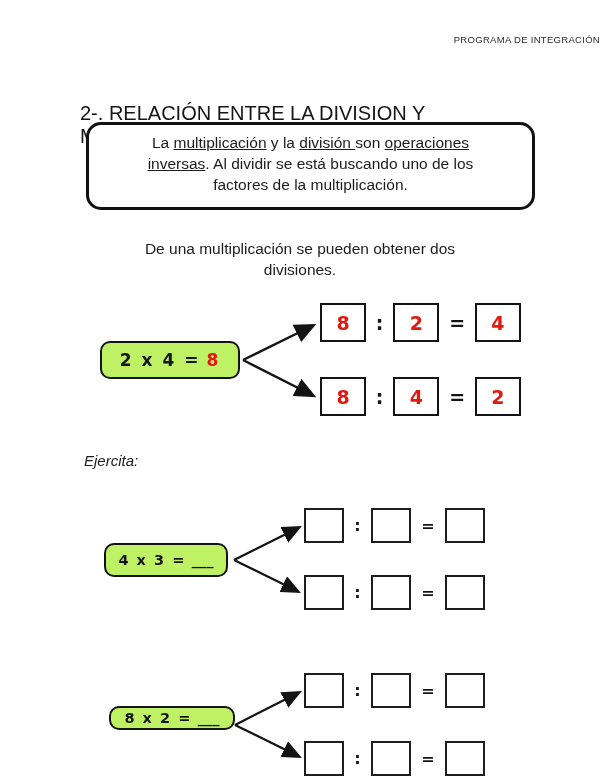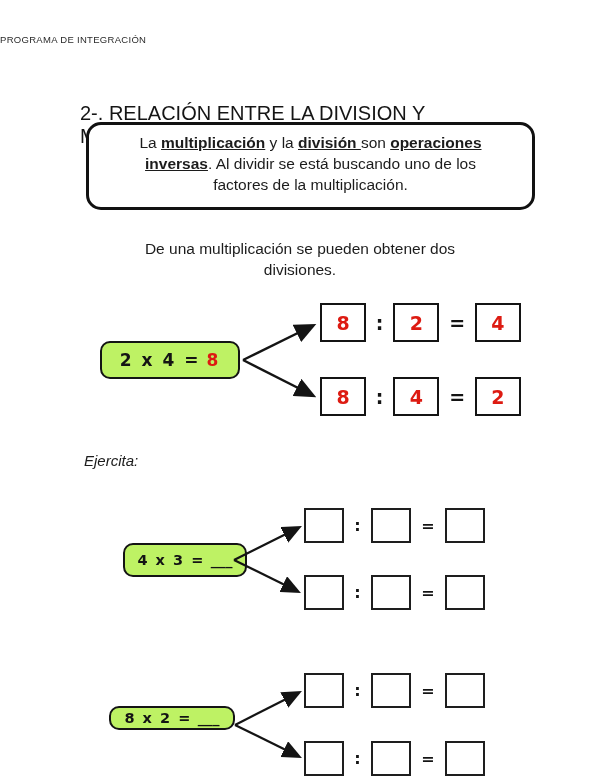--- a/index.html
+++ b/index.html
@@ -4,45 +4,45 @@
 <style>
   * { box-sizing: border-box; margin: 0; padding: 0; }
   html, body { background: #ffffff; }
   body { font-family: "Liberation Sans", sans-serif; color: #1c1c1c; }
   .page {
     position: relative; width: 600px; height: 777px;
     background: #ffffff; overflow: hidden; margin: 0 auto;
   }
   .header-text {
     position: absolute; top: 34px; left: 0; width: 600px;
-    text-align: left; font-size: 9.5px; letter-spacing: .3px; color: #2a2a2a;
+    text-align: right; font-size: 9.5px; letter-spacing: .3px; color: #2a2a2a;
   }
   .page-title {
     position: absolute; top: 102px; left: 80px; width: 480px;
     font-size: 20px; color: #151515;
   }
   .info-box {
     position: absolute; left: 86px; top: 122px; width: 449px; height: 88px;
     border: 3px solid #111; border-radius: 15px; background: #fff;
     text-align: center; font-size: 15.5px; line-height: 21px; padding-top: 7px;
   }
-  .bu { font-weight: bold; text-decoration: underline; }
+  .bu { font-weight: normal; text-decoration: underline; }
   .subtitle {
     position: absolute; left: 100px; top: 238px; width: 400px;
     text-align: center; font-size: 15.5px; line-height: 21px;
   }
   .ejercita { position: absolute; left: 84px; top: 452px; font-size: 15px; font-style: italic; }
 
   .mult-box {
     position: absolute; display: flex; align-items: center; justify-content: center;
     gap: 6px; background: #bef264; border: 2.5px solid #141414; border-radius: 10px;
     font-family: "DejaVu Sans", sans-serif; font-weight: bold; color: #141414;
   }
   #example-mult { left: 100px; top: 341px; width: 140px; height: 38px; font-size: 17px; letter-spacing: 2px; }
-  #ex1-mult { left: 123px; top: 543px; width: 124px; height: 34px; font-size: 14.5px; letter-spacing: 1.5px; }
+  #ex1-mult { left: 104px; top: 543px; width: 124px; height: 34px; font-size: 14.5px; letter-spacing: 1.5px; }
   #ex2-mult { left: 109px; top: 706px; width: 126px; height: 24px; font-size: 14.5px; letter-spacing: 1.5px; }
   .red { color: var(--accent-red, #dd1b12); }
   .blank { letter-spacing: 0; }
 
   .eq-row {
     position: absolute; display: flex; align-items: center; justify-content: space-between;
     font-family: "DejaVu Sans", sans-serif; font-weight: bold;
   }
   .row-example { left: 320px; width: 201px; height: 39px; }
   .row-ex { left: 304px; width: 181px; height: 35px; }

